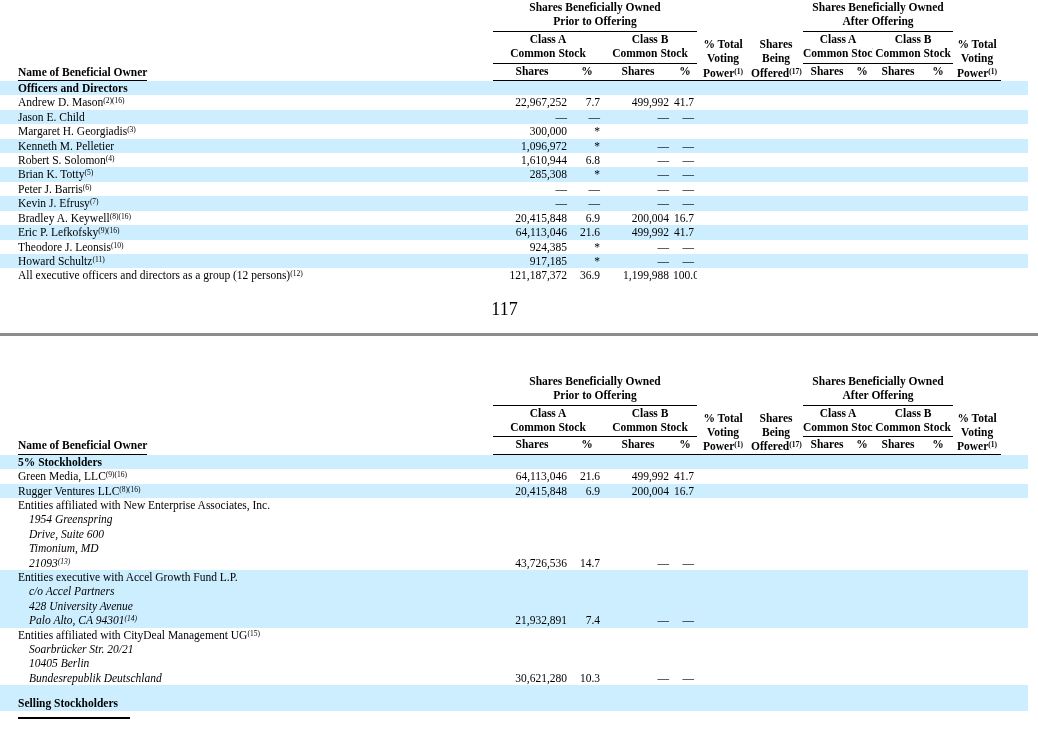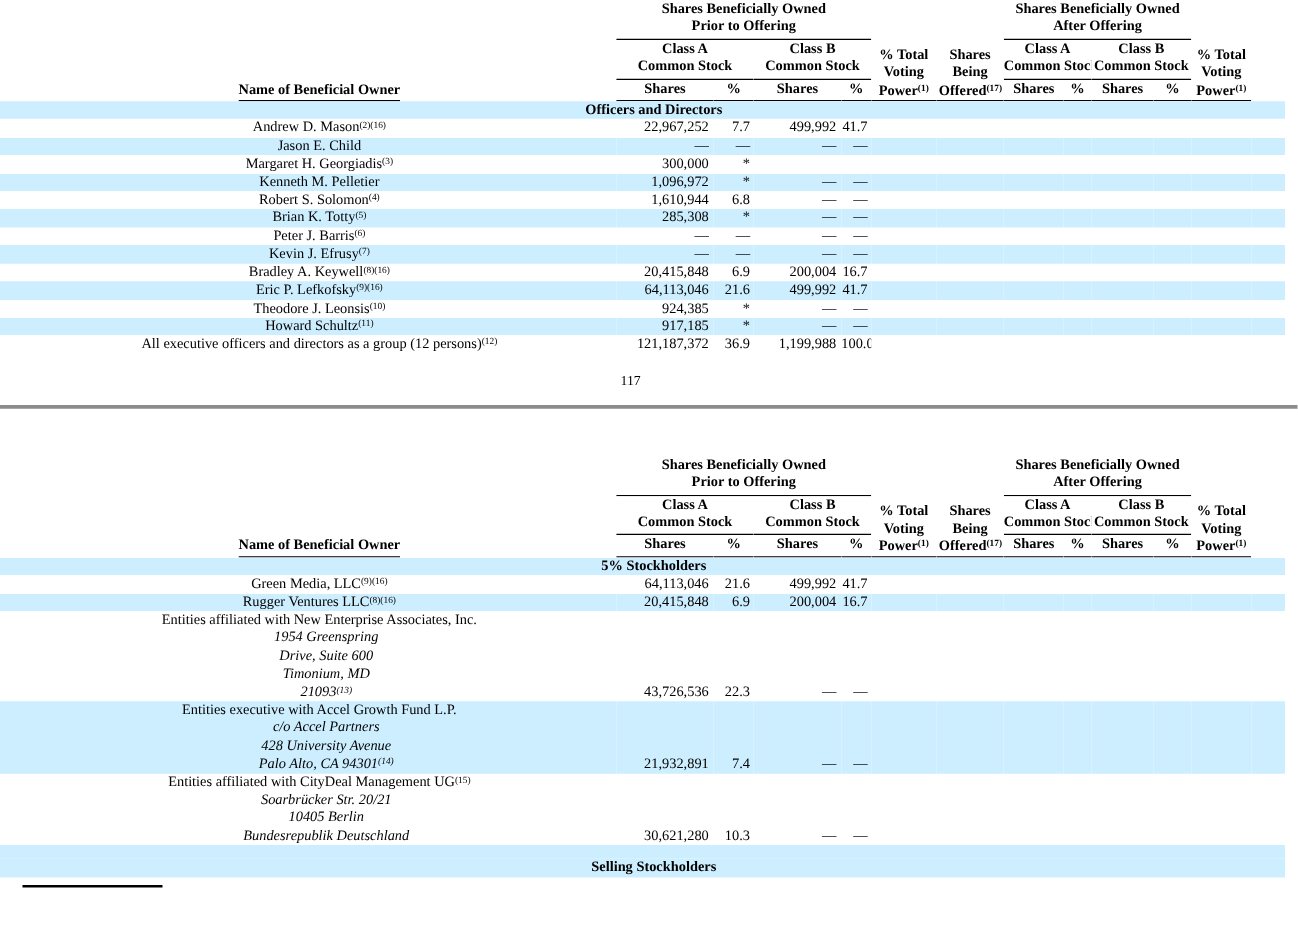--- a/index.html
+++ b/index.html
@@ -16,30 +16,30 @@
     overflow:hidden; white-space:nowrap;
   }
   thead td { font-weight:bold; text-align:center; vertical-align:bottom; }
   .gline  { border-bottom:1.5px solid #000; padding-bottom:2px; }
   .grp { padding:0 8px; }
   .cls { padding:0 4px 0 8px; padding-top:8px; }
   .stk { padding:6px 6px 0 16px; }
   .pct-h { padding:6px 4px 0 4px; }
   .vcol { padding:0 2px; }
   .name-underline { display:inline-block; border-bottom:1.5px solid #000; padding-bottom:1px; font-weight:bold; }
-  .name-cell { padding-left:18px !important; text-align:center; vertical-align:bottom; }
+  .name-cell { padding-left:18px !important; text-align:left; vertical-align:bottom; }
   td.num { text-align:right; padding-right:4px !important; }
   td.pctv { text-align:right; padding-right:3px !important; }
   tr.hl td { background:var(--hl, #cceeff); }
   tr.section-row td { font-weight:bold; }
   tr.spacer-row td { height:11px; line-height:11px; }
   .addr { padding-left:11px;font-style:italic; }
   sup { font-size:7.5px; line-height:0; vertical-align:3px; }
 
-  .page-number { text-align:center; font-size:11px; margin-top:16px; margin-bottom:13px; }
+  .page-number { text-align:center; font-size:18px; margin-top:16px; margin-bottom:13px; }
   .page-divider { width:1038px; height:3px; background:var(--divider, #8c8c8c); border:0; margin:0; }
   .table2-wrap { margin-top:38px; }
   .footnote-rule { margin:6px 0 0 18px; width:112px; border-top:2px solid #000; }
 </style>
 </head>
 <body>
 
 <div class="page">
 
   <section id="officers-table">
@@ -539,21 +539,21 @@
           </tr>
           <tr>
             <td class="name-cell">
               <div>Entities affiliated with New Enterprise Associates, Inc.</div>
               <div class="addr">1954 Greenspring</div>
               <div class="addr">Drive, Suite 600</div>
               <div class="addr">Timonium, MD</div>
               <div class="addr">21093<sup>(13)</sup></div>
             </td>
             <td class="num">43,726,536</td>
-            <td class="pctv">22.3</td>
+            <td class="pctv">14.7</td>
             <td class="num">—</td>
             <td class="pctv">—</td>
             <td></td>
             <td></td>
             <td></td>
             <td></td>
             <td></td>
             <td></td>
             <td></td>
             <td></td>

